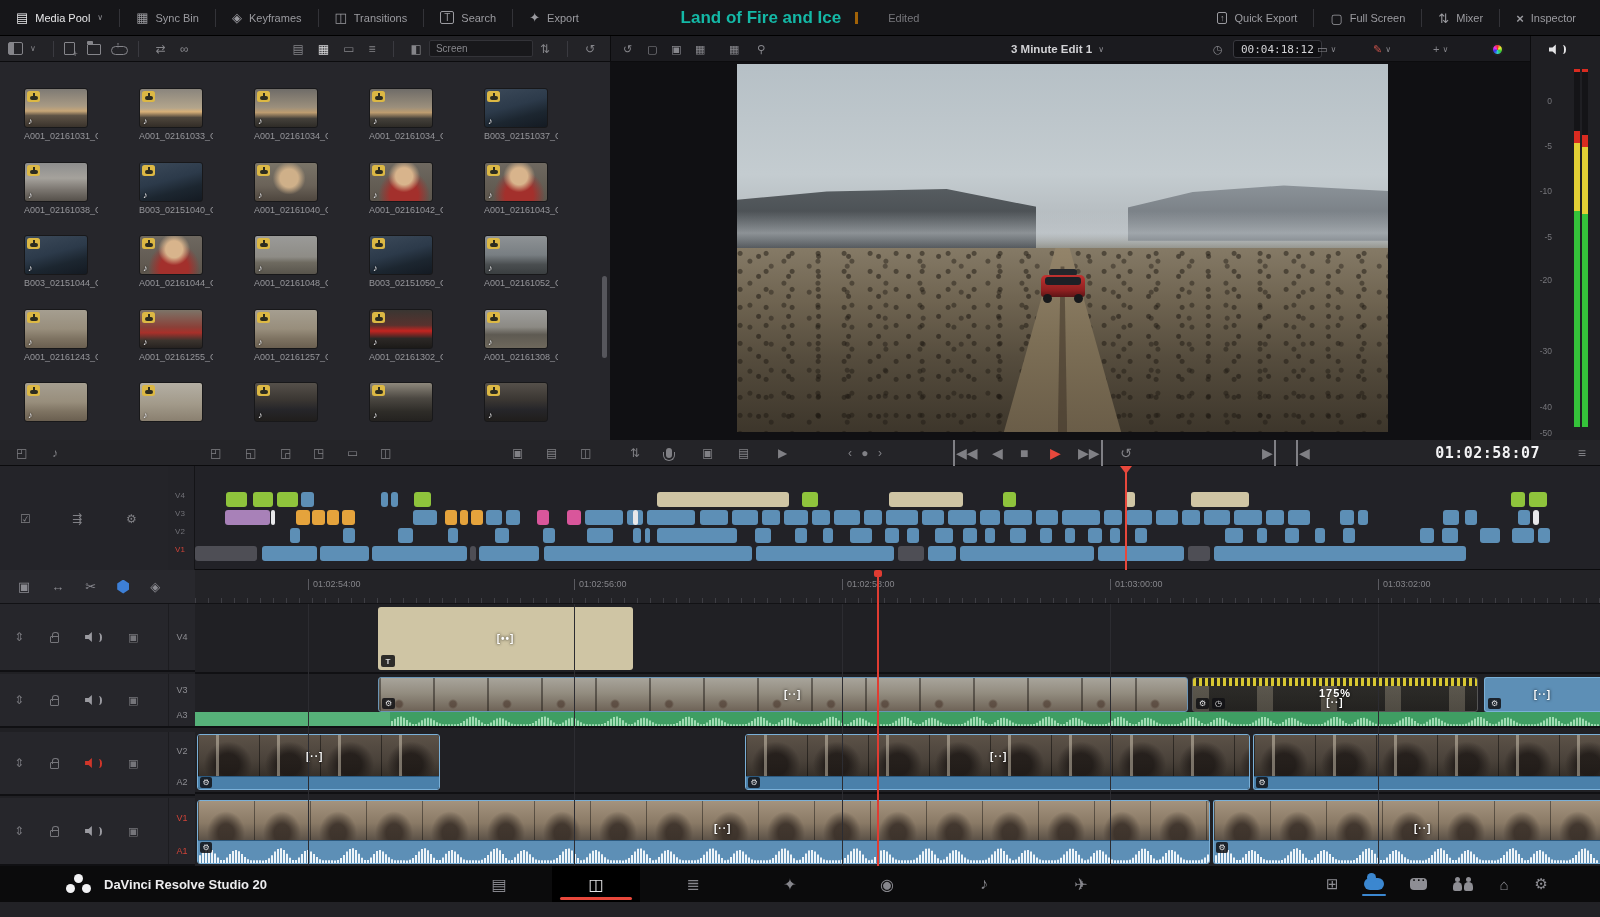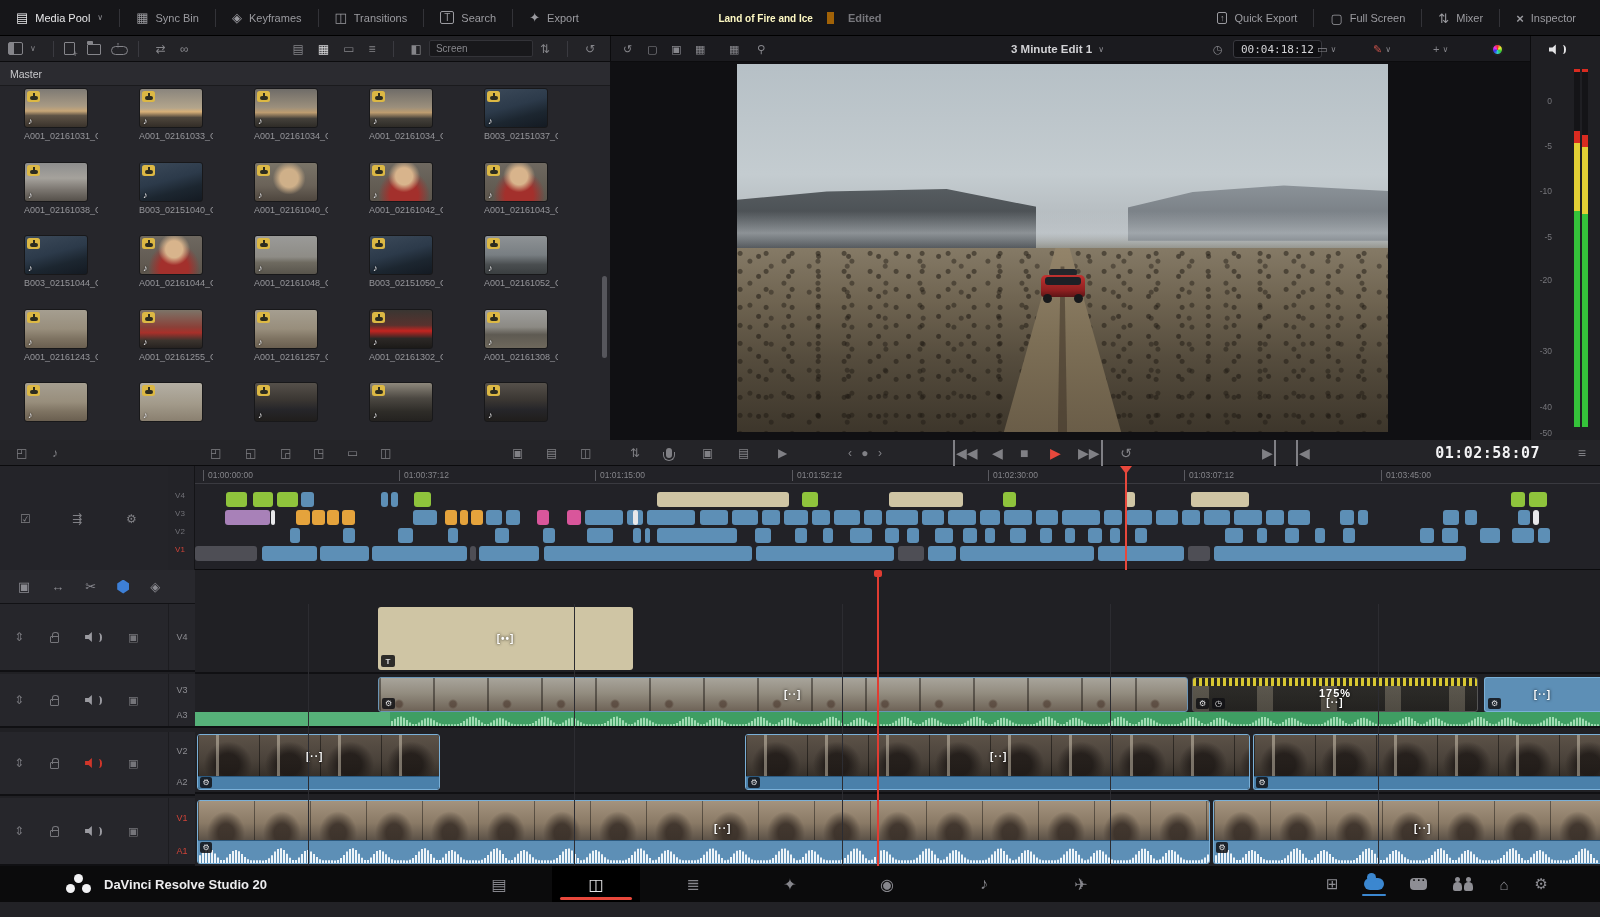--- a/index.html
+++ b/index.html
@@ -14,22 +14,22 @@
   .sep { width:1px; height:16px; background:#3a3a40; margin:0 10px; }
   .mono { font-family:"DejaVu Sans Mono","Liberation Mono",monospace; }
 
   
   #topbar { left:0; top:0; width:1600px; height:36px; background:#161619; border-bottom:1px solid #000; display:flex; align-items:center; }
   .tb-item { display:flex; align-items:center; gap:7px; padding:0 16px; height:36px; color:#9b9ba0; cursor:default; }
   .tb-item.active { color:#e8e8ea; }
   .tb-item .gi { font-size:13px; }
   .tb-div { width:1px; height:18px; background:#333338; }
   #tb-title-wrap { position:absolute; left:0; right:0; top:0; height:36px; display:flex; align-items:center; justify-content:center; gap:14px; pointer-events:none; }
-  #tb-title { color:#fef9c3; font-weight:bold; font-size:10px; }
-  #tb-status { color:#77777c; font-size:11px; border-left:7px solid #a16207; padding-left:14px;font-weight:bold; }
+  #tb-title { color:#14b8a6; font-weight:bold; font-size:17px; }
+  #tb-status { color:#77777c; font-size:11px; border-left:3px solid #a16207; padding-left:30px; }
   #tb-right { position:absolute; right:8px; top:0; height:36px; display:flex; align-items:center; }
 
   
   #toolrow-left  { left:0; top:36px; width:610px; height:26px; background:#232327; border-bottom:1px solid #0c0c0e; display:flex; align-items:center; padding:0 8px; }
   #toolrow-right { left:610px; top:36px; width:920px; height:26px; background:#1b1b1f; border-bottom:1px solid #0c0c0e; border-left:1px solid #0c0c0e; }
   .mini { color:#85858a; font-size:12px; padding:0 7px; }
   .mini.on { color:#d8d8da; }
   #search-field { width:104px; height:17px; background:#18181b; border:1px solid #333338; border-radius:2px; color:#86868b; font-size:10px; padding:0 6px; display:flex; align-items:center; }
   #tl-name-wrap { position:absolute; left:400px; top:0; height:26px; display:flex; align-items:center; gap:6px; color:#d2d2d5; font-size:11.5px; font-weight:bold; }
   #viewer-tc-box { position:absolute; left:622px; top:4px; height:18px; background:#101013; border:1px solid #38383e; border-radius:3px; padding:0 7px; display:flex; align-items:center; color:#d5d5d8; font-size:11px; }
@@ -339,23 +339,20 @@
     <span class="vtb-ic" style="left:822px">
       <span>+</span>
       <span style="font-size:8px">∨</span>
     </span>
     <span class="vtb-ic" style="left:880px">
       <span class="colorwheel"></span>
     </span>
   </div>
 
   <div id="mediapool" class="abs">
-    <div id="mp-bread">
-      <span>Master</span>
-    </div>
     <div id="media-grid">
         <div class="mcell">
           <div class="mthumb t-sunset-a">
             <div class="cloudb"></div>
             <div class="note">♪</div>
           </div>
           <div class="mlabel">A001_02161031_C…</div>
         </div>
         <div class="mcell">
           <div class="mthumb t-sunset-b">
@@ -613,29 +610,20 @@
       <span class="tr-ic" style="left:72px;top:40px">⇶</span>
       <span class="tr-ic" style="left:126px;top:40px">⚙</span>
     </div>
     <div id="ov-labels">
         <div class="ovlab" style="top: 25px;">V4</div>
         <div class="ovlab" style="top: 43px;">V3</div>
         <div class="ovlab" style="top: 61px;">V2</div>
         <div class="ovlab red" style="top: 79px;">V1</div>
       </div>
     <div id="ov-lanes">
-      <div id="ov-ruler">
-          <div class="rlab" style="left: 8px;">01:00:00:00</div>
-          <div class="rlab" style="left: 204px;">01:00:37:12</div>
-          <div class="rlab" style="left: 400px;">01:01:15:00</div>
-          <div class="rlab" style="left: 597px;">01:01:52:12</div>
-          <div class="rlab" style="left: 793px;">01:02:30:00</div>
-          <div class="rlab" style="left: 989px;">01:03:07:12</div>
-          <div class="rlab" style="left: 1186px;">01:03:45:00</div>
-        </div>
       <div class="ovlane" id="ov-lane-v4" style="top:26px">
           <div class="ovc ov-g" style="left: 31px; width: 21px;"></div>
           <div class="ovc ov-g" style="left: 58px; width: 20px;"></div>
           <div class="ovc ov-g" style="left: 82px; width: 21px;"></div>
           <div class="ovc ov-b" style="left: 106px; width: 13px;"></div>
           <div class="ovc ov-b" style="left: 186px; width: 7px;"></div>
           <div class="ovc ov-b" style="left: 196px; width: 7px;"></div>
           <div class="ovc ov-g" style="left: 219px; width: 17px;"></div>
           <div class="ovc ov-t" style="left: 462px; width: 132px;"></div>
           <div class="ovc ov-g" style="left: 607px; width: 16px;"></div>
@@ -752,20 +740,28 @@
   </div>
 
   <div id="dtl" class="abs">
     <div id="dtl-tools">
       <span class="dtool">▣</span>
       <span class="dtool">↔</span>
       <span class="dtool">✂</span>
       <span class="snapicon"></span>
       <span class="dtool">◈</span>
     </div>
+    <div id="dtl-ruler">
+        <div class="ticks"></div>
+        <div class="rlab" style="left: 113px;">01:02:54:00</div>
+        <div class="rlab" style="left: 379px;">01:02:56:00</div>
+        <div class="rlab" style="left: 647px;">01:02:58:00</div>
+        <div class="rlab" style="left: 915px;">01:03:00:00</div>
+        <div class="rlab" style="left: 1183px;">01:03:02:00</div>
+      </div>
     <div id="dtl-headers">
         <div class="hrow" style="top: 0px; height: 68px;">
           <div class="hicons">
             <div style="font-size: 12px;">⇕</div>
             <div class="lockic"></div>
             <div class="spkwrap">
               <div class="spk"></div>
               <div class="spk-wave"></div>
             </div>
             <div style="font-size: 11px;">▣</div>

